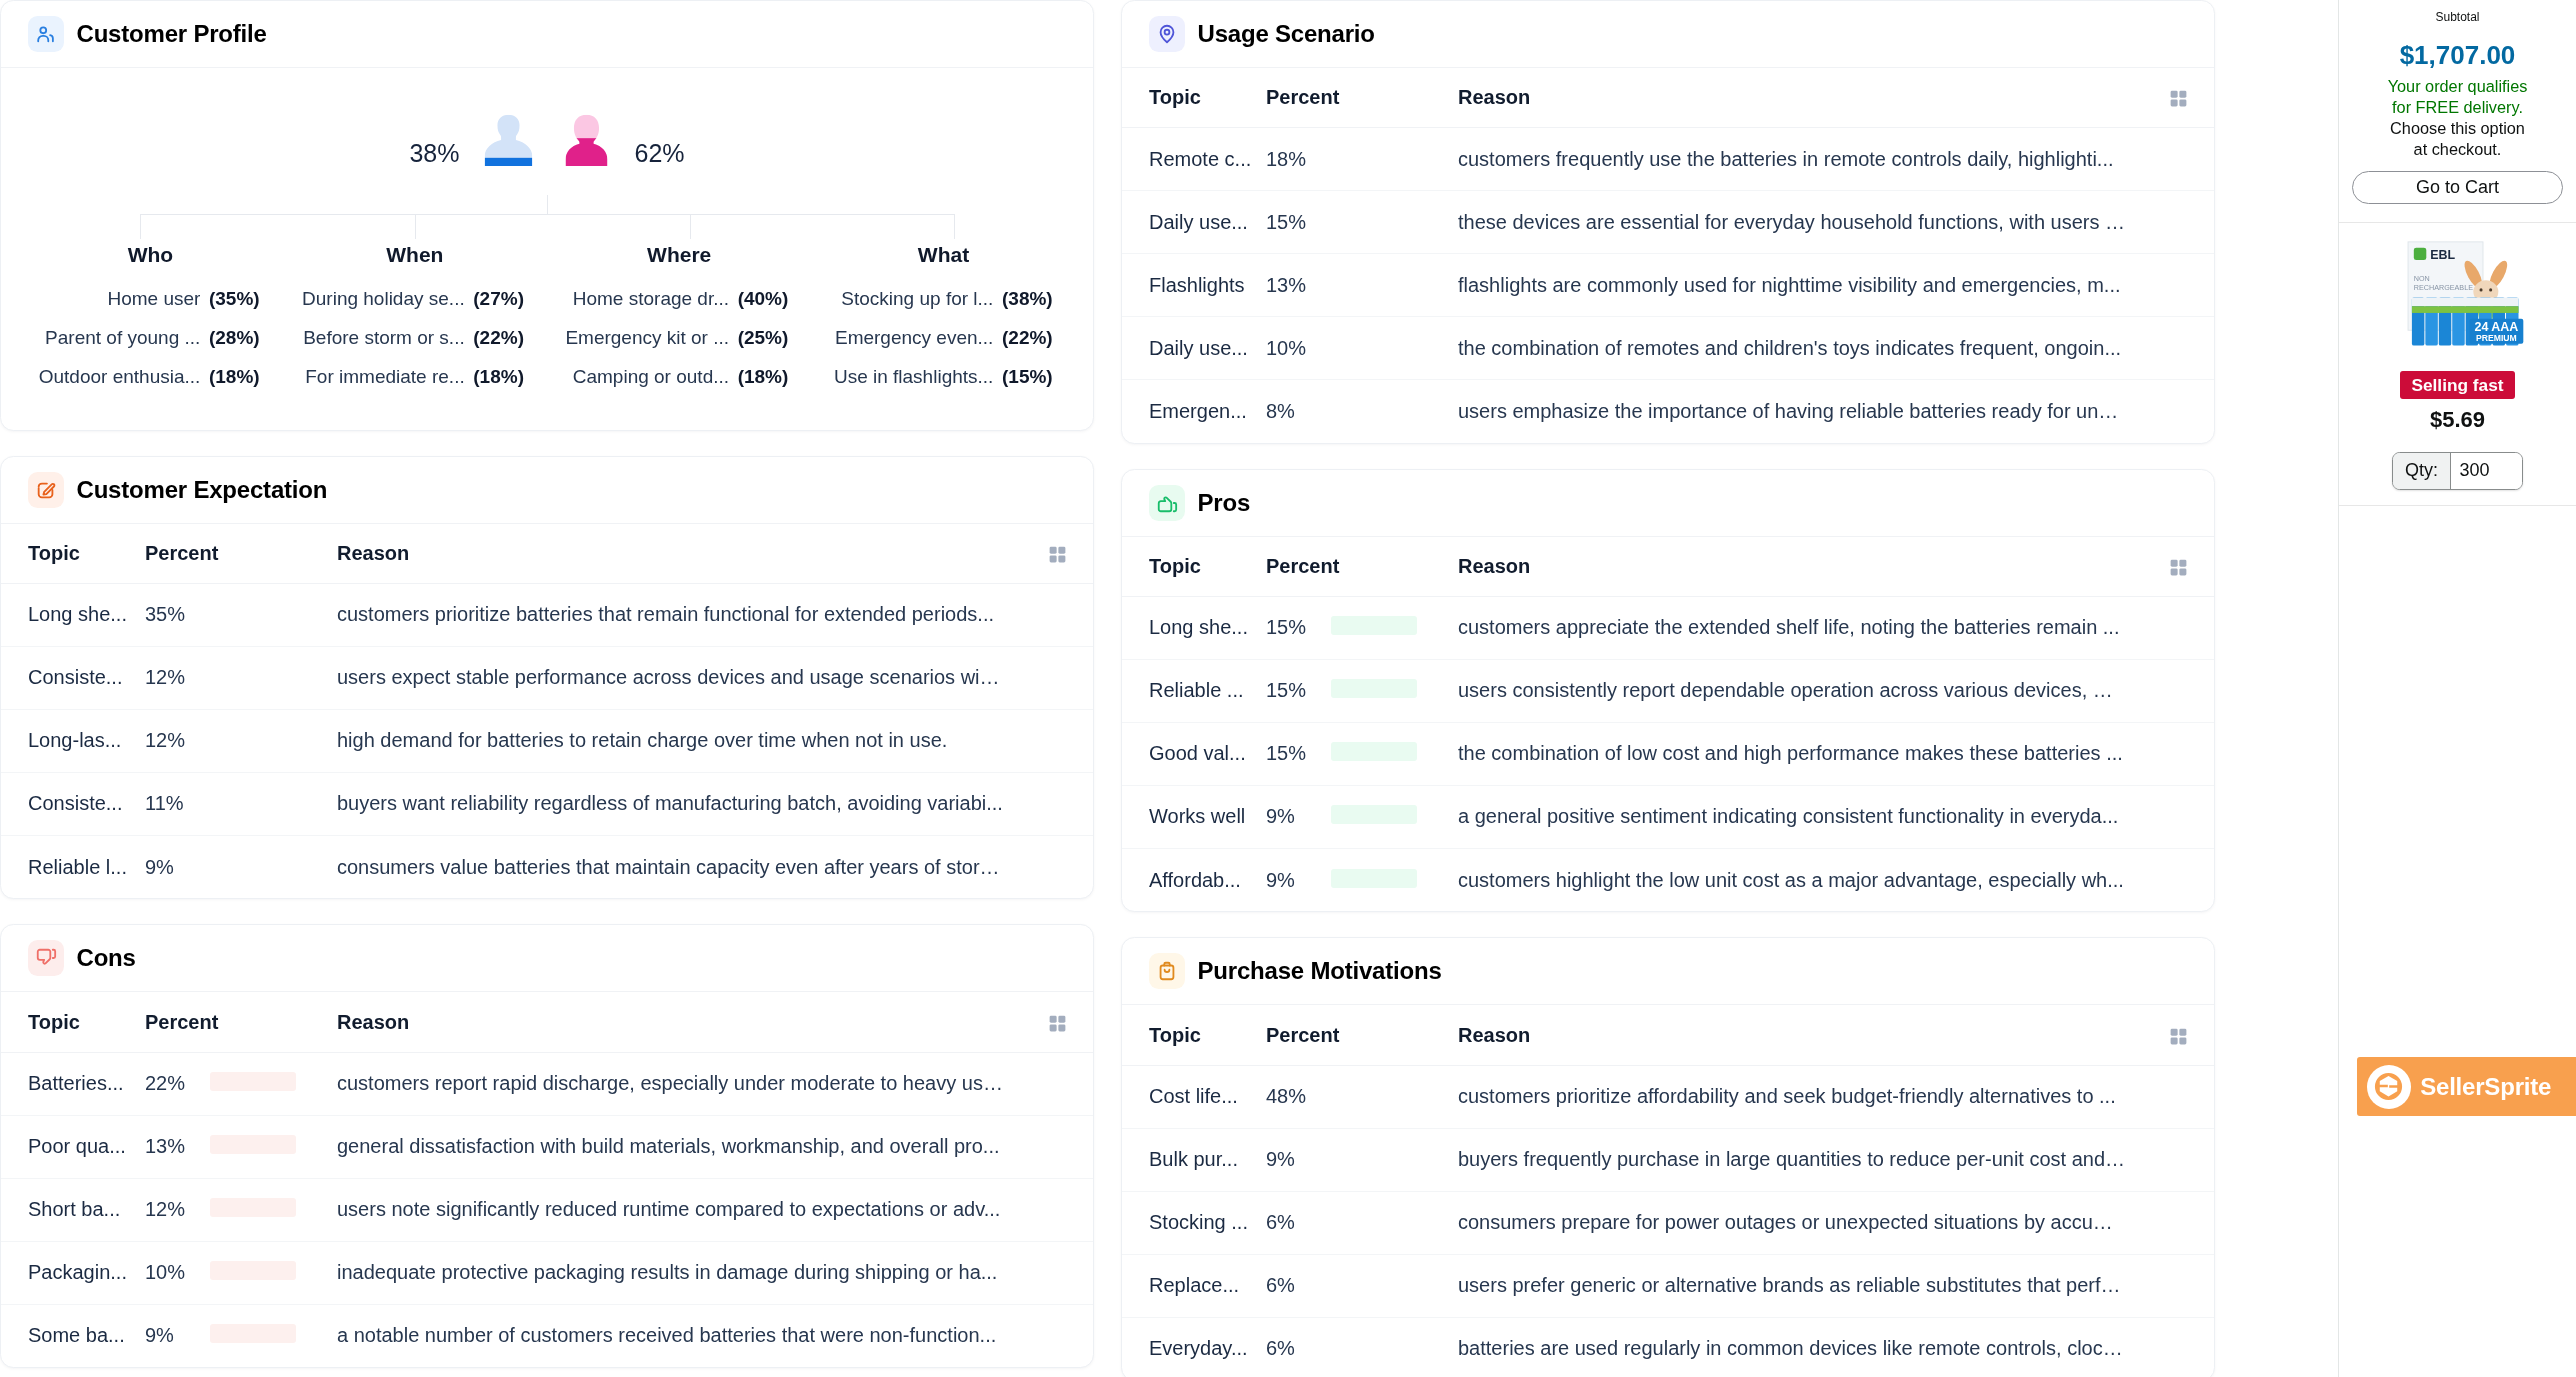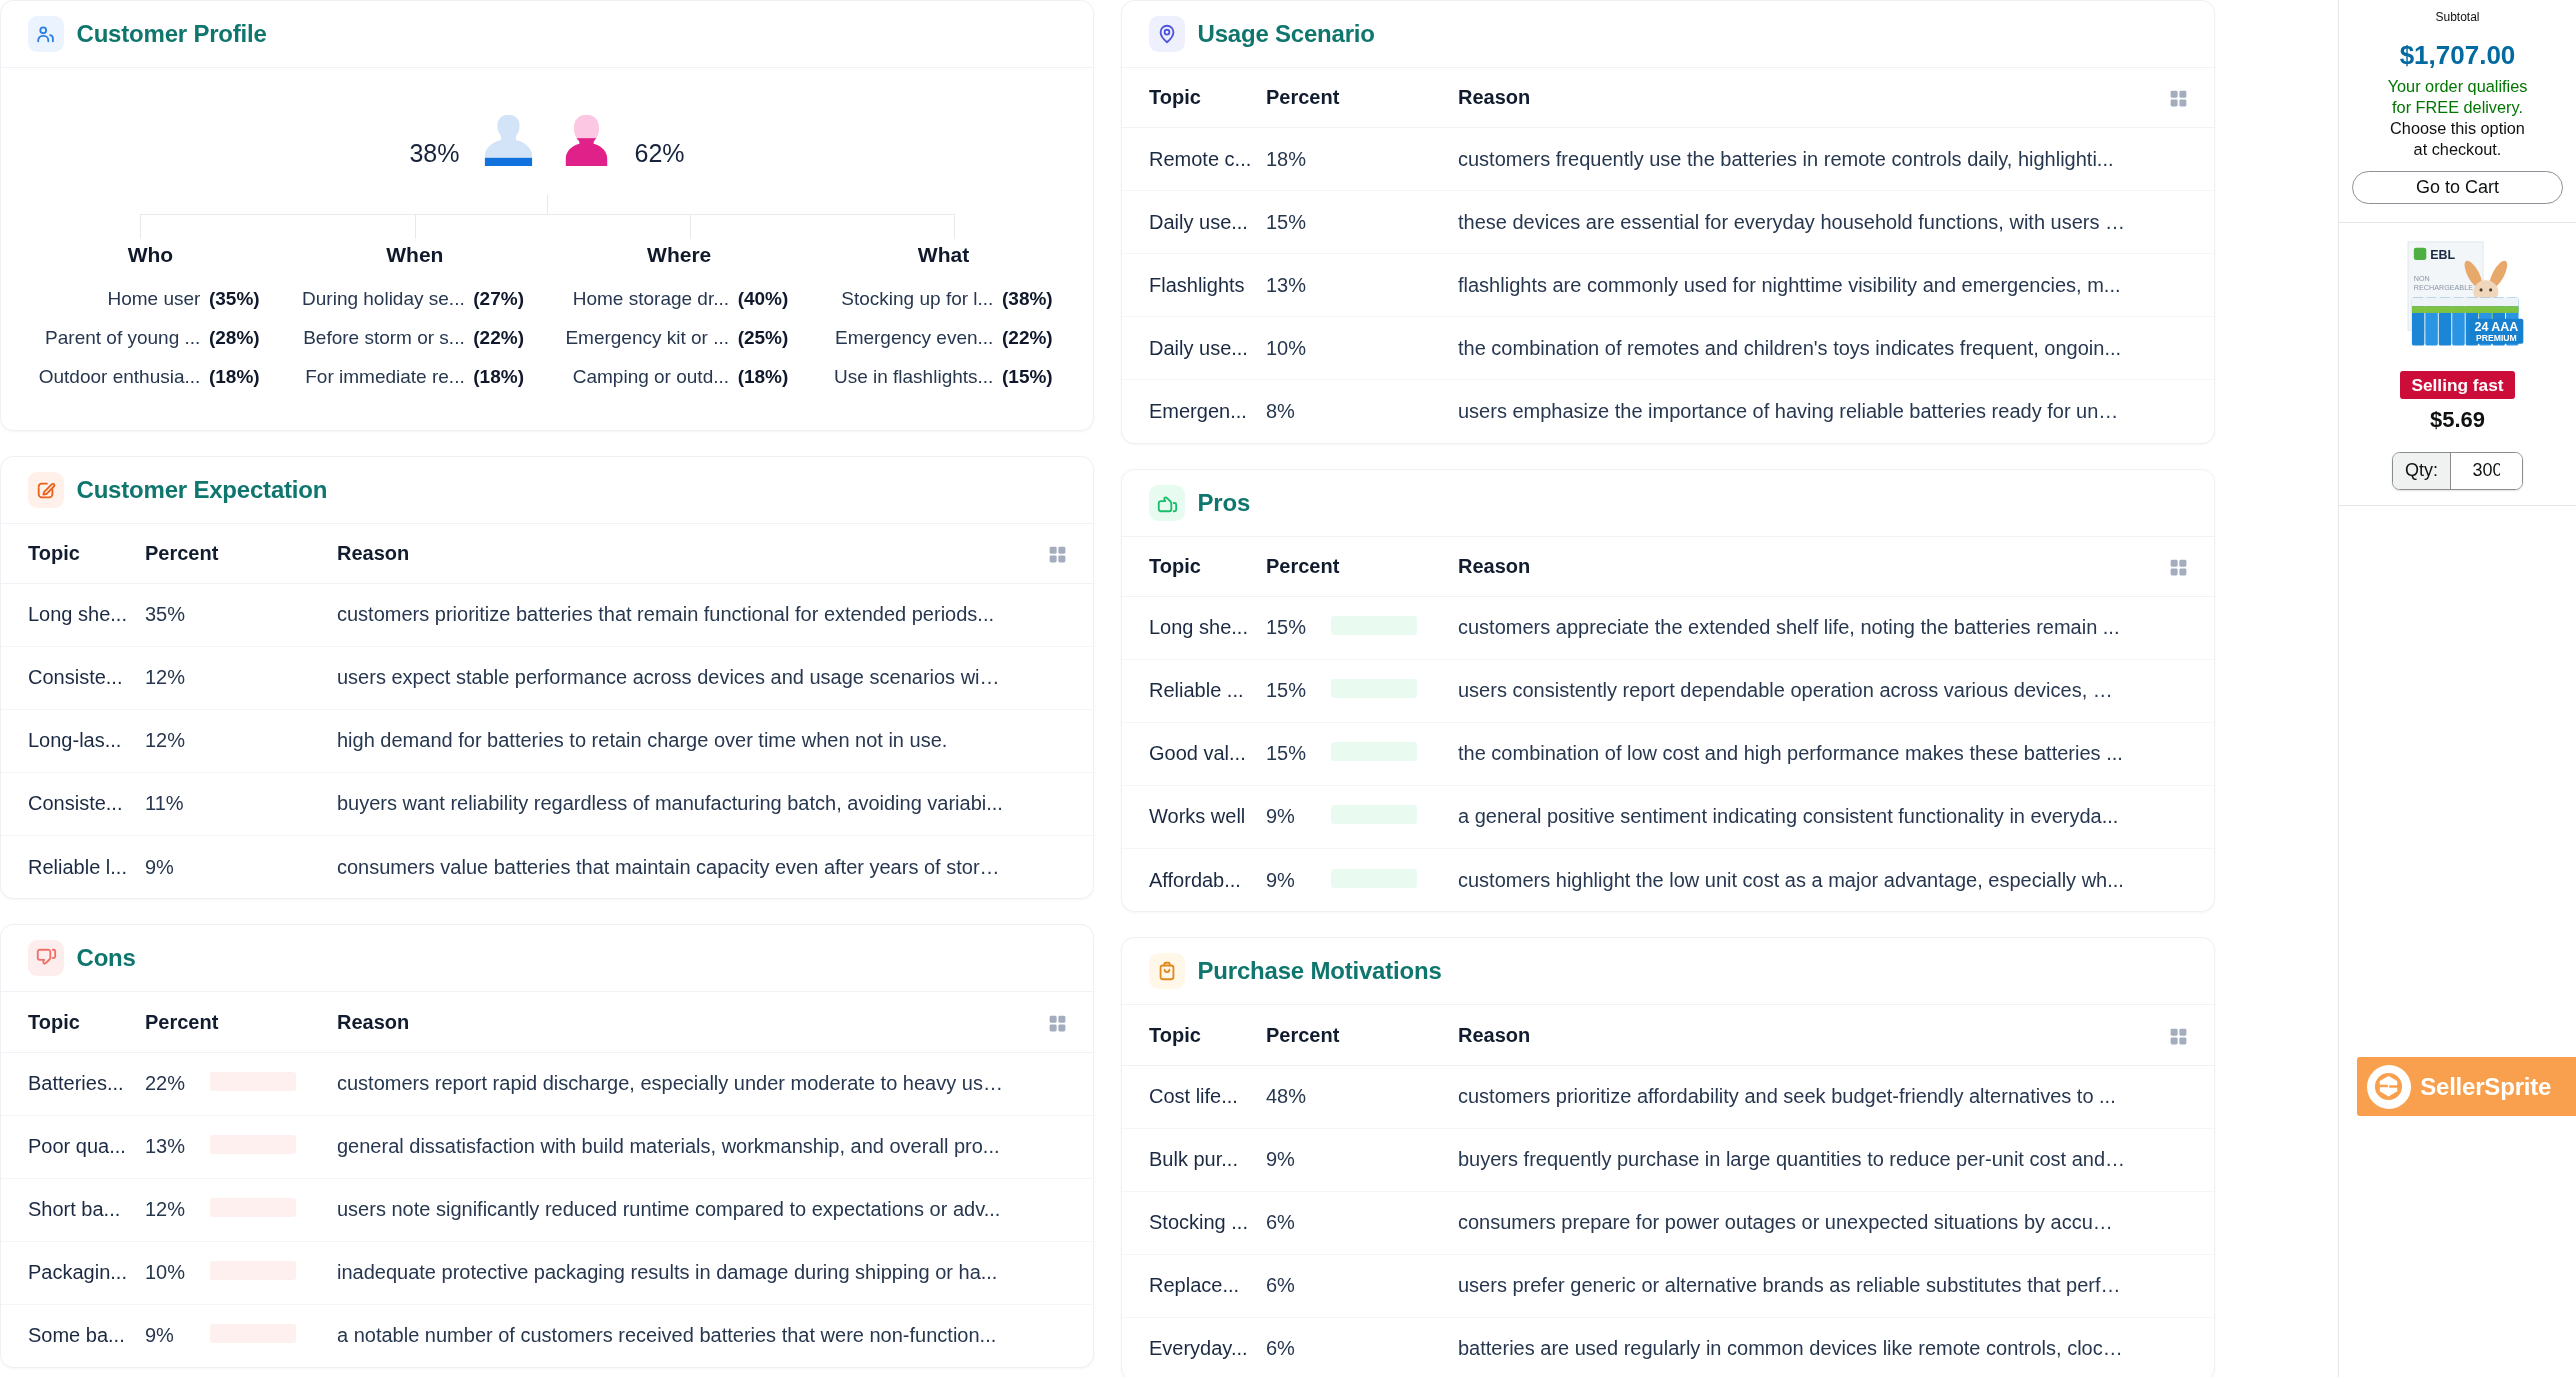--- a/index.html
+++ b/index.html
@@ -32,21 +32,21 @@
     overflow: hidden;
   }
   .card-head {
     height: 67px;
     display: flex;
     align-items: center;
     gap: 12.5px;
     padding: 0 27px;
     border-bottom: 1px solid #f0f2f5;
   }
-  .card-title { font-size: 24px; font-weight: 700; letter-spacing: -0.2px; color: #0f766e; }
+  .card-title { font-size: 24px; font-weight: 700; letter-spacing: -0.2px; color: #000000; }
   .ico-badge {
     width: 36px; height: 36px; border-radius: 9.6px;
     display: flex; align-items: center; justify-content: center; flex: 0 0 36px;
   }
   .ico-badge svg { width: 22px; height: 22px; display: block; }
   .bg-blue   { background: #eaf3fe; }
   .bg-indigo { background: #eef0fe; }
   .bg-orange { background: #fff0e9; }
   .bg-green  { background: #e8fbf0; }
   .bg-red    { background: #fdedec; }
@@ -159,21 +159,21 @@
     display: flex; align-items: stretch; height: 38px;
     border: 1px solid #888c8c; border-radius: 7.7px; overflow: hidden;
     box-shadow: 0 1px 1.9px rgba(15,17,17,.12);
   }
   .qty-label {
     background: #f0f2f2; padding: 0 11.5px; display: flex; align-items: center;
     font-size: 18px; color: #0f1111; border-right: 1px solid #888c8c;
   }
   .qty-input {
     width: 71px; border: 0; outline: none; font-size: 18px; color: #0f1111;
-    padding: 0 22px; font-family: "Liberation Sans", sans-serif; background: #fff;
+    padding: 0 9px; font-family: "Liberation Sans", sans-serif; background: #fff;
   }
 
   .ss-badge {
     position: absolute; right: 0; bottom: 261px;
     width: 219px; height: 59px; background: #f8a04e;
     display: flex; align-items: center; gap: 9.6px; padding-left: 9.6px;
     border-radius: 2.9px 0 0 2.9px;
   }
   .ss-logo {
     width: 44px; height: 44px; border-radius: 50%; background: #fff;

